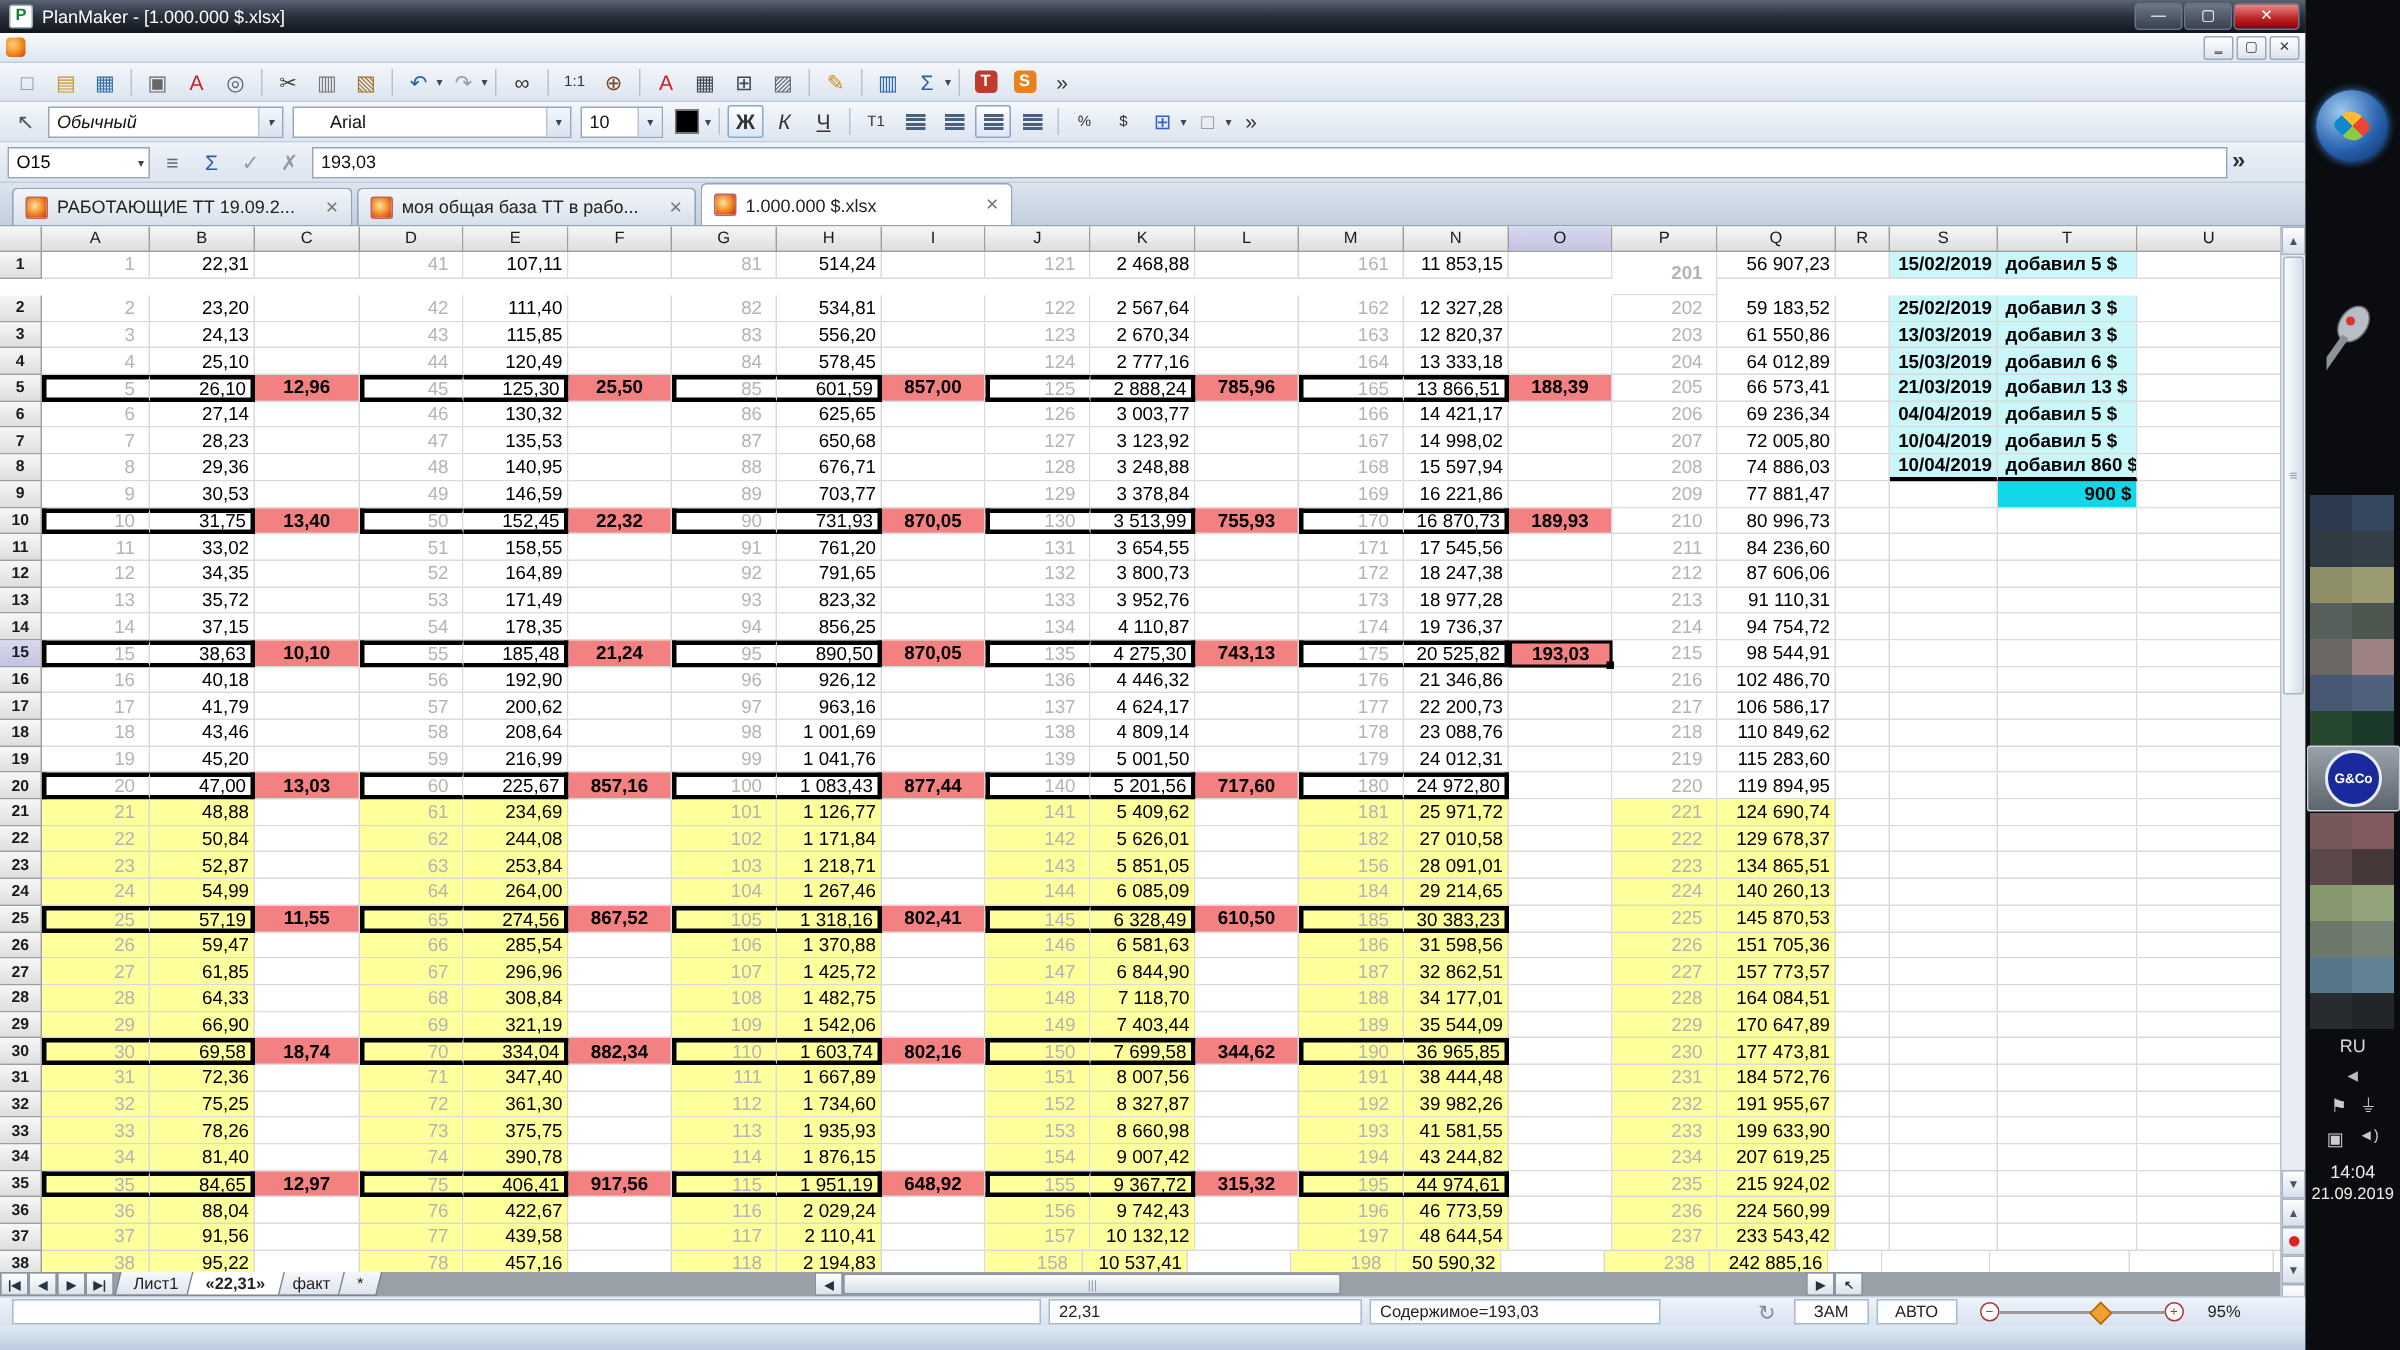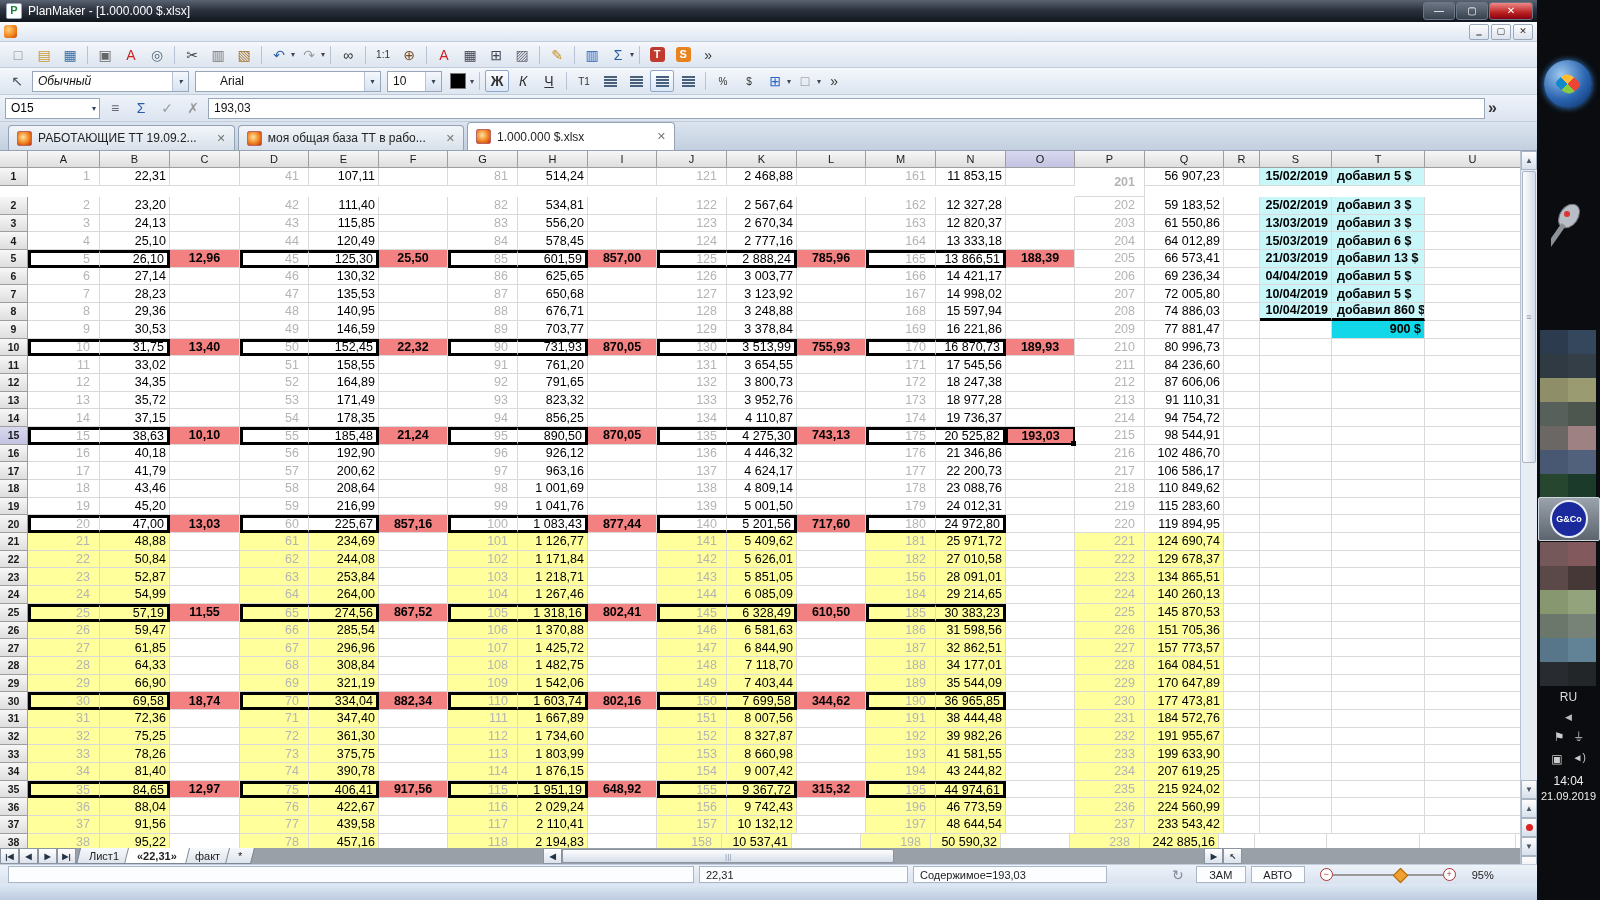--- a/index.html
+++ b/index.html
@@ -1151,21 +1151,21 @@
         </div>
         <div class="grow">
           <div class="c hd rowhd" style="width: 28px; height: 17.7px; flex: 0 0 auto;">33</div>
           <div class="c idx yel" style="width: 72px; height: 17.7px; flex: 0 0 auto;">33</div>
           <div class="c yel" style="width: 70px; height: 17.7px; flex: 0 0 auto;">78,26</div>
           <div class="c" style="width: 70px; height: 17.7px; flex: 0 0 auto;"></div>
           <div class="c idx yel" style="width: 69px; height: 17.7px; flex: 0 0 auto;">73</div>
           <div class="c yel" style="width: 70px; height: 17.7px; flex: 0 0 auto;">375,75</div>
           <div class="c" style="width: 69px; height: 17.7px; flex: 0 0 auto;"></div>
           <div class="c idx yel" style="width: 70px; height: 17.7px; flex: 0 0 auto;">113</div>
-          <div class="c yel" style="width: 70px; height: 17.7px; flex: 0 0 auto;">1 803,99</div>
+          <div class="c yel" style="width: 70px; height: 17.7px; flex: 0 0 auto;">1 935,93</div>
           <div class="c" style="width: 69px; height: 17.7px; flex: 0 0 auto;"></div>
           <div class="c idx yel" style="width: 70px; height: 17.7px; flex: 0 0 auto;">153</div>
           <div class="c yel" style="width: 70px; height: 17.7px; flex: 0 0 auto;">8 660,98</div>
           <div class="c" style="width: 69px; height: 17.7px; flex: 0 0 auto;"></div>
           <div class="c idx yel" style="width: 70px; height: 17.7px; flex: 0 0 auto;">193</div>
           <div class="c yel" style="width: 70px; height: 17.7px; flex: 0 0 auto;">41 581,55</div>
           <div class="c" style="width: 69px; height: 17.7px; flex: 0 0 auto;"></div>
           <div class="c idx yel" style="width: 70px; height: 17.7px; flex: 0 0 auto;">233</div>
           <div class="c yel" style="width: 79px; height: 17.7px; flex: 0 0 auto;">199 633,90</div>
           <div class="c" style="width: 36px; height: 17.7px; flex: 0 0 auto;"></div>

